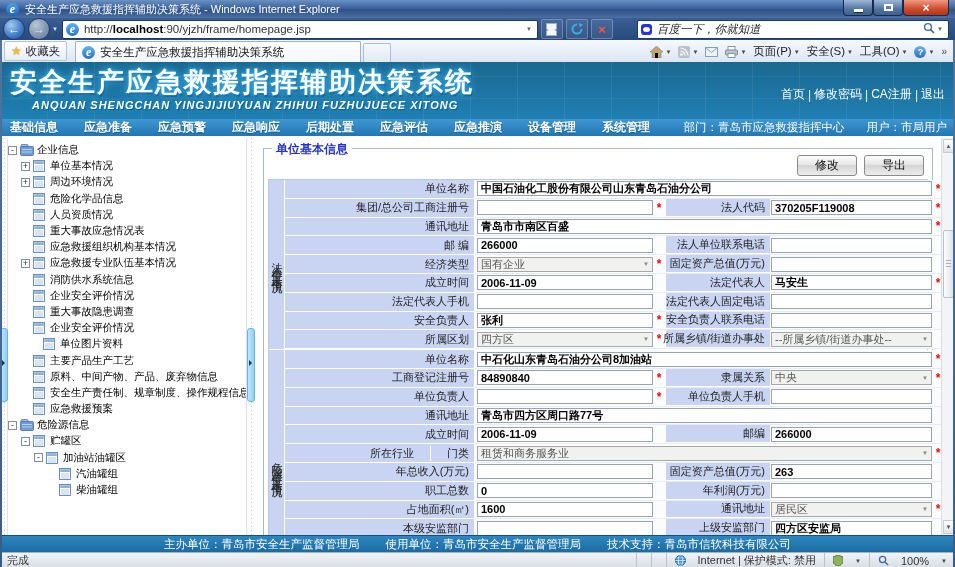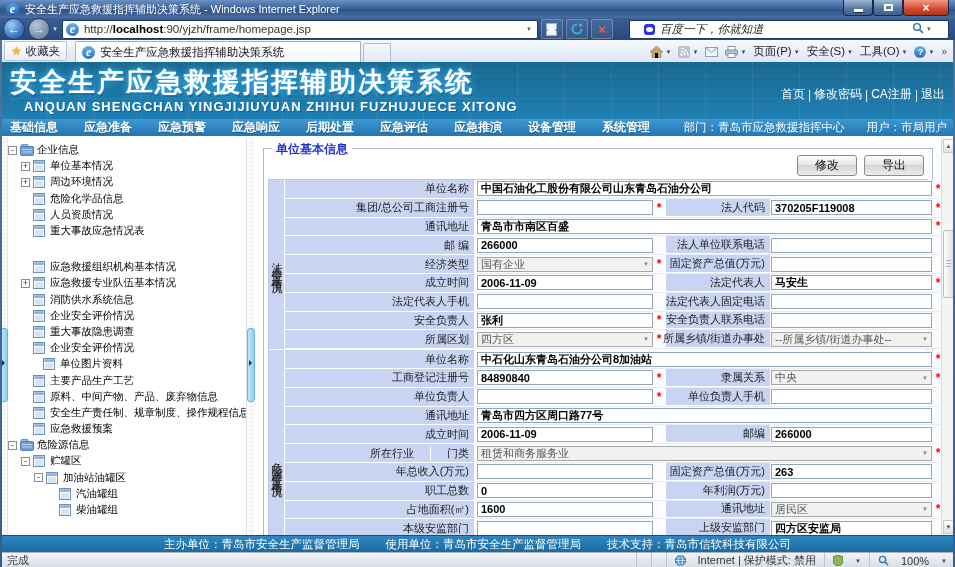--- a/index.html
+++ b/index.html
@@ -31,22 +31,22 @@
   .navcircle.fwd{background:radial-gradient(circle at 35% 30%,#b9c6d6,#7e93ad 60%,#63799a);color:#dfe7ee;}
   .addr-chevron{color:#cfe0f2;font-size:6px;margin:0 4px 0 2px;}
   .addressbox{height:17px;background:#fff;border:1px solid #1c3a66;border-radius:2px;
     display:flex;align-items:center;flex:0 0 auto;width:468px;padding:0 3px;}
   .url{margin-left:5px;white-space:nowrap;overflow:hidden;font-size:11.5px;color:#333;flex:1;}
   .url b{color:#000;}
   .boxcaret{font-size:6px;color:#666;padding:0 2px;}
   .abtn{width:20px;height:18px;margin-left:3px;border:1px solid rgba(255,255,255,.25);border-radius:2px;
     display:flex;align-items:center;justify-content:center;background:rgba(255,255,255,.08);flex:0 0 auto;}
   .abtn.stop{color:#ff5840;font-weight:bold;font-size:13px;}
-  .searchbox{height:17px;background:#fff;border:1px solid #1c3a66;border-radius:2px;margin-left:16px;
-    display:flex;align-items:center;flex:1;margin-right:6px;padding:0 14px;}
+  .searchbox{height:17px;background:#fff;border:1px solid #1c3a66;border-radius:2px;margin-left:24px;
+    display:flex;align-items:center;flex:1;margin-right:6px;padding:0 3px;}
   .baidu-ico{width:11px;height:11px;border-radius:3px;background:#2932e1;display:inline-block;position:relative;}
   .baidu-ico::after{content:"";position:absolute;left:2px;top:3px;width:7px;height:5px;border-radius:50%;background:#fff;}
   .stext{margin-left:5px;font-size:11.5px;color:#222;font-style:italic;flex:1;white-space:nowrap;overflow:hidden;}
 
   
   .tabsbar{position:absolute;top:40px;left:0;right:0;height:22px;
     background:linear-gradient(180deg,#f6f9fd,#dce6f3);border-bottom:1px solid #b4c3d8;
     display:flex;align-items:flex-end;}
   .favbtn{height:18px;margin:0 8px 1px 4px;padding:0 6px;display:flex;align-items:center;gap:4px;
     border:1px solid #b5c3d6;border-radius:2px;background:linear-gradient(180deg,#fff,#e7eef8);font-size:11.5px;color:#223;}
@@ -63,22 +63,22 @@
   .chev2{color:#445;font-size:10px;}
 
   
   .pageheader{position:absolute;top:62px;left:0;right:0;height:59px;
     background:
      repeating-linear-gradient(90deg,rgba(255,255,255,.07) 0 1px,transparent 1px 47px),
      repeating-linear-gradient(0deg,rgba(255,255,255,.05) 0 1px,transparent 1px 22px),
      linear-gradient(180deg,#1a6890,#2080b4);overflow:hidden;}
   .systitle{position:absolute;left:10px;top:2px;color:#fff;font-weight:bold;font-size:27px;letter-spacing:2px;
     text-shadow:0 0 9px #45c0ff,0 0 3px #1f97e2,1px 2px 1px #0a4a72;white-space:nowrap;}
-  .syspinyin{position:absolute;left:24px;top:37px;color:#fff;font-weight:bold;font-size:13px;letter-spacing:1px;
-    text-shadow:0 0 5px #1f97e2,1px 1px 1px #0a4a72;white-space:nowrap;}
+  .syspinyin{position:absolute;left:32px;top:37px;color:#fff;font-weight:bold;font-size:11px;letter-spacing:1px;
+    text-shadow:0 0 5px #1f97e2,1px 1px 1px #0a4a72;white-space:nowrap;font-style:italic;}
   .hlinks{position:absolute;right:10px;top:24px;color:#fff;font-size:12px;display:flex;align-items:center;gap:3px;}
   .hlink{cursor:pointer;}
   .hsep{opacity:.9;}
 
   
   .navbar{position:absolute;top:119px;left:0;right:0;height:17px;
     background:linear-gradient(180deg,#3e97d2,#2376b2);display:flex;align-items:center;color:#fff;}
   .navmenu{display:flex;gap:26px;padding-left:10px;}
   .nav-item{font-weight:bold;font-size:12px;white-space:nowrap;text-shadow:0 1px 1px #145a8a;}
   .navinfo{margin-left:auto;display:flex;gap:22px;padding-right:8px;font-size:11.5px;white-space:nowrap;}
@@ -378,21 +378,21 @@
               <svg width="12" height="12" viewBox="0 0 12 12">
                 <rect x="0.5" y="0.5" width="11" height="11" fill="#fff" stroke="#5d85b8" stroke-width=".9"></rect>
                 <rect x="1.2" y="1.2" width="9.6" height="2.8" fill="#8fb2dd"></rect>
                 <line x1="2" y1="6" x2="10" y2="6" stroke="#a9c3e4" stroke-width=".9"></line>
                 <line x1="2" y1="8" x2="10" y2="8" stroke="#a9c3e4" stroke-width=".9"></line>
                 <line x1="2" y1="10" x2="10" y2="10" stroke="#a9c3e4" stroke-width=".9"></line>
               </svg>
             </span>
             <span class="tlabel">重大事故应急情况表</span>
           </div>
-          <div class="titem" style="padding-left: 13px; margin-top: 20px;">
+          <div class="titem" style="padding-left: 13px;">
             <span class="toggle empty"></span>
             <span class="ticon">
               <svg width="12" height="12" viewBox="0 0 12 12">
                 <rect x="0.5" y="0.5" width="11" height="11" fill="#fff" stroke="#5d85b8" stroke-width=".9"></rect>
                 <rect x="1.2" y="1.2" width="9.6" height="2.8" fill="#8fb2dd"></rect>
                 <line x1="2" y1="6" x2="10" y2="6" stroke="#a9c3e4" stroke-width=".9"></line>
                 <line x1="2" y1="8" x2="10" y2="8" stroke="#a9c3e4" stroke-width=".9"></line>
                 <line x1="2" y1="10" x2="10" y2="10" stroke="#a9c3e4" stroke-width=".9"></line>
               </svg>
             </span>

